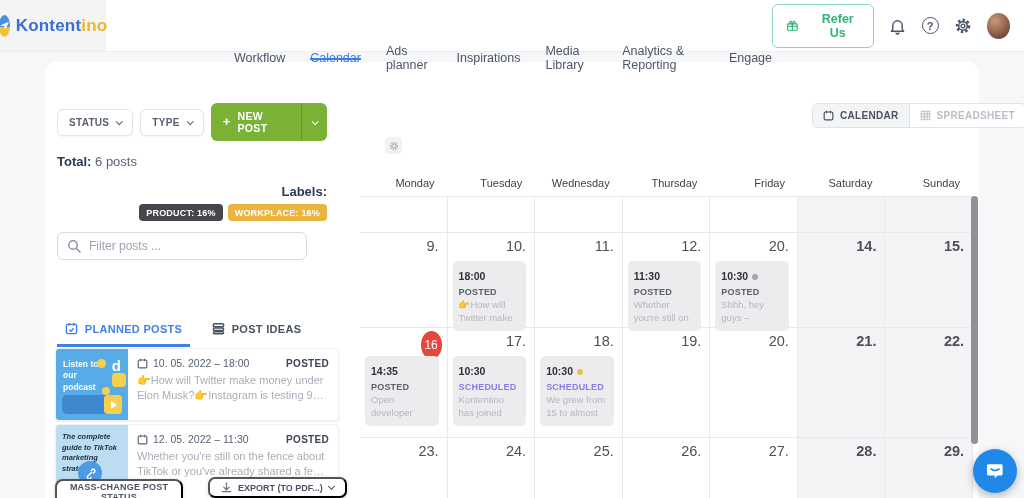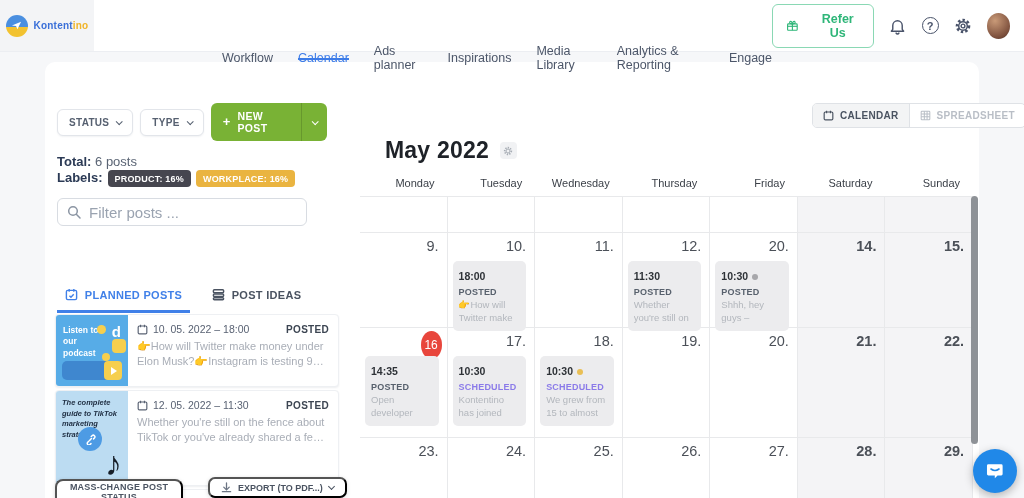--- a/index.html
+++ b/index.html
@@ -3,21 +3,21 @@
 <meta charset="utf-8">
 <style>
   * { margin:0; padding:0; box-sizing:border-box; }
   html,body { width:1024px; height:498px; }
   body { position:relative; overflow:hidden; background:#f6f7f9; font-family:"Liberation Sans",sans-serif; }
 
   
   .topbar { position:absolute; left:0; top:0; width:1024px; height:52px; background:#fff; border-bottom:1px solid #eceef2; display:flex; align-items:stretch; z-index:6; }
   .logo-block { width:106px; background:#f3f4f6; display:flex; align-items:center; justify-content:center; gap:6px; }
   .logo-circle { width:22px; height:22px; border-radius:50%; background:linear-gradient(180deg,#4a8fe0 54%,#f2c230 54%); display:flex; align-items:center; justify-content:center; }
-  .brand { font-size:10px; font-weight:bold; color:#3a6fd8; letter-spacing:.2px; }
+  .brand { font-size:17px; font-weight:bold; color:#3a6fd8; letter-spacing:.2px; }
   .brand .sec { color:#f0b429; }
   .main-nav { display:flex; gap:25px; margin-left:128px; align-items:stretch; }
   .nav-item { display:flex; align-items:center; font-size:12.5px; color:#4c5669; cursor:pointer; border-bottom:2px solid transparent; padding-top:16px;margin-top:42px; }
   .nav-item.active { color:#3d7ce8; border-bottom-color:#3d7ce8; }
   .top-actions { margin-left:auto; display:flex; align-items:center; gap:15px; padding-right:14px; }
   .refer-btn { display:flex; align-items:center; gap:17px; border:1px solid #8ad8b4; border-radius:6px; background:#fff; color:#2fb679; font-weight:bold; font-size:12.5px; padding:7px 13px; cursor:pointer; }
   .icon-btn { width:20px; height:20px; color:#49536a; display:flex; align-items:center; justify-content:center; cursor:pointer; }
   .qmark { width:17px; height:17px; border:1.7px solid #49536a; border-radius:50%; display:flex; align-items:center; justify-content:center; font-size:11px; font-weight:bold; }
   .qmark::after { content:"?"; }
   .avatar { width:26px; height:26px; border-radius:50%; background:radial-gradient(circle at 35% 30%, #c99a78, #7c4f3c 70%, #4a2e24); cursor:pointer; }
@@ -29,25 +29,25 @@
   .sidebar { position:absolute; left:57px; top:103px; width:270px; }
   .filter-row { display:flex; gap:7px; align-items:center; }
   .sm-btn { display:flex; align-items:center; gap:7px; background:#fff; border:1px solid #e2e5ea; box-shadow:0 1px 2px rgba(25,35,60,.06); border-radius:6px; padding:7px 11px; font-size:10px; font-weight:bold; color:#566070; letter-spacing:.3px; cursor:pointer; }
   .chev { width:5px; height:5px; border-right:1.6px solid currentColor; border-bottom:1.6px solid currentColor; transform:rotate(45deg) translateY(-1px); }
   .new-post { margin-left:auto; display:flex; background:#79b235; border-radius:6px; overflow:hidden; color:#fff; cursor:pointer; }
   .new-post-main { display:flex; align-items:center; gap:7px; padding:7px 12px; font-size:10.5px; font-weight:bold; letter-spacing:.3px; }
   .new-post-caret { display:flex; align-items:center; padding:0 10px; border-left:1px solid rgba(0,0,0,.14); }
   .plus { font-size:13px; font-weight:bold; line-height:0; }
   .total-line { margin-top:13px; font-size:13px; color:#5a6474; }
   .total-line b { color:#2b3a55; }
-  .labels-line { margin-top:1px; display:flex; align-items:flex-start; gap:5px; font-size:13px; color:#2b3a55; }
+  .labels-line { margin-top:15px; display:flex; align-items:flex-end; gap:5px; font-size:13px; color:#2b3a55;flex-direction:column; }
   .labels-line b { color:#2b3a55; }
   .badge { color:#fff; font-size:9px; font-weight:bold; padding:3.5px 7px; border-radius:4px; letter-spacing:.2px; cursor:pointer; }
   .search-box { margin-top:11px; width:250px; height:28px; border:1px solid #d8dce2; border-radius:6px; display:flex; align-items:center; gap:8px; padding:0 9px; background:#fff; }
-  .search-box input { border:0; outline:0; flex:1; font-size:15px; color:#4d7c0f; font-family:"Liberation Sans",sans-serif; background:transparent; }
+  .search-box input { border:0; outline:0; flex:1; font-size:12px; color:#4d7c0f; font-family:"Liberation Sans",sans-serif; background:transparent; }
   .search-box input::placeholder { color:#9aa3b0; }
   .tabs { margin-top:14px; display:flex; width:266px; }
   .tab { flex:1; display:flex; align-items:center; justify-content:center; gap:7px; font-size:11px; font-weight:bold; letter-spacing:.3px; color:#4a5361; padding-bottom:9px; border-bottom:3px solid transparent; cursor:pointer;margin-top:48px; }
   .tab.active { color:#4080e8; border-bottom-color:#4080e8; }
   .post-list { margin:1px 0 0 -2px; width:284px; display:flex; flex-direction:column; gap:3px; }
   .post-card { display:flex; background:#fff; border:1px solid #eef0f3; box-shadow:0 1px 2px rgba(20,30,60,.07); border-radius:4px; overflow:hidden; cursor:pointer; }
   .thumb { width:72px; flex-shrink:0; position:relative; overflow:hidden; }
   .thumb-podcast { background:#57ace7; }
   .thumb-podcast .thumb-caption { position:absolute; left:7px; top:10px; width:44px; color:#fff; font-size:8.5px; font-weight:bold; line-height:1.35; }
   .thumb-note { position:absolute; right:7px; top:8px; color:#fff; font-size:15px; font-weight:bold; }
@@ -325,21 +325,20 @@
         <line x1="1.5" y1="5" x2="12.5" y2="5"></line>
         <line x1="1.5" y1="8.5" x2="12.5" y2="8.5"></line>
         <line x1="5.5" y1="1.5" x2="5.5" y2="12.5"></line>
         <line x1="9" y1="1.5" x2="9" y2="12.5"></line>
       </svg>
       <span>SPREADSHEET</span>
     </span>
   </div>
 
 <div class="cal-title-row">
-  <span class="cal-title">May 2022</span>
   <span class="gear-chip">
     <svg width="10" height="10" viewBox="0 0 18 18" fill="none">
         <circle cx="9" cy="9" r="6" stroke="#a7adb5" stroke-width="3" stroke-dasharray="2.4 2.1"></circle>
         <circle cx="9" cy="9" r="3.6" stroke="#a7adb5" stroke-width="1.8"></circle>
       </svg>
   </span>
 </div>
 
 <div class="day-headers" id="day-headers">
     <span>Monday</span>

